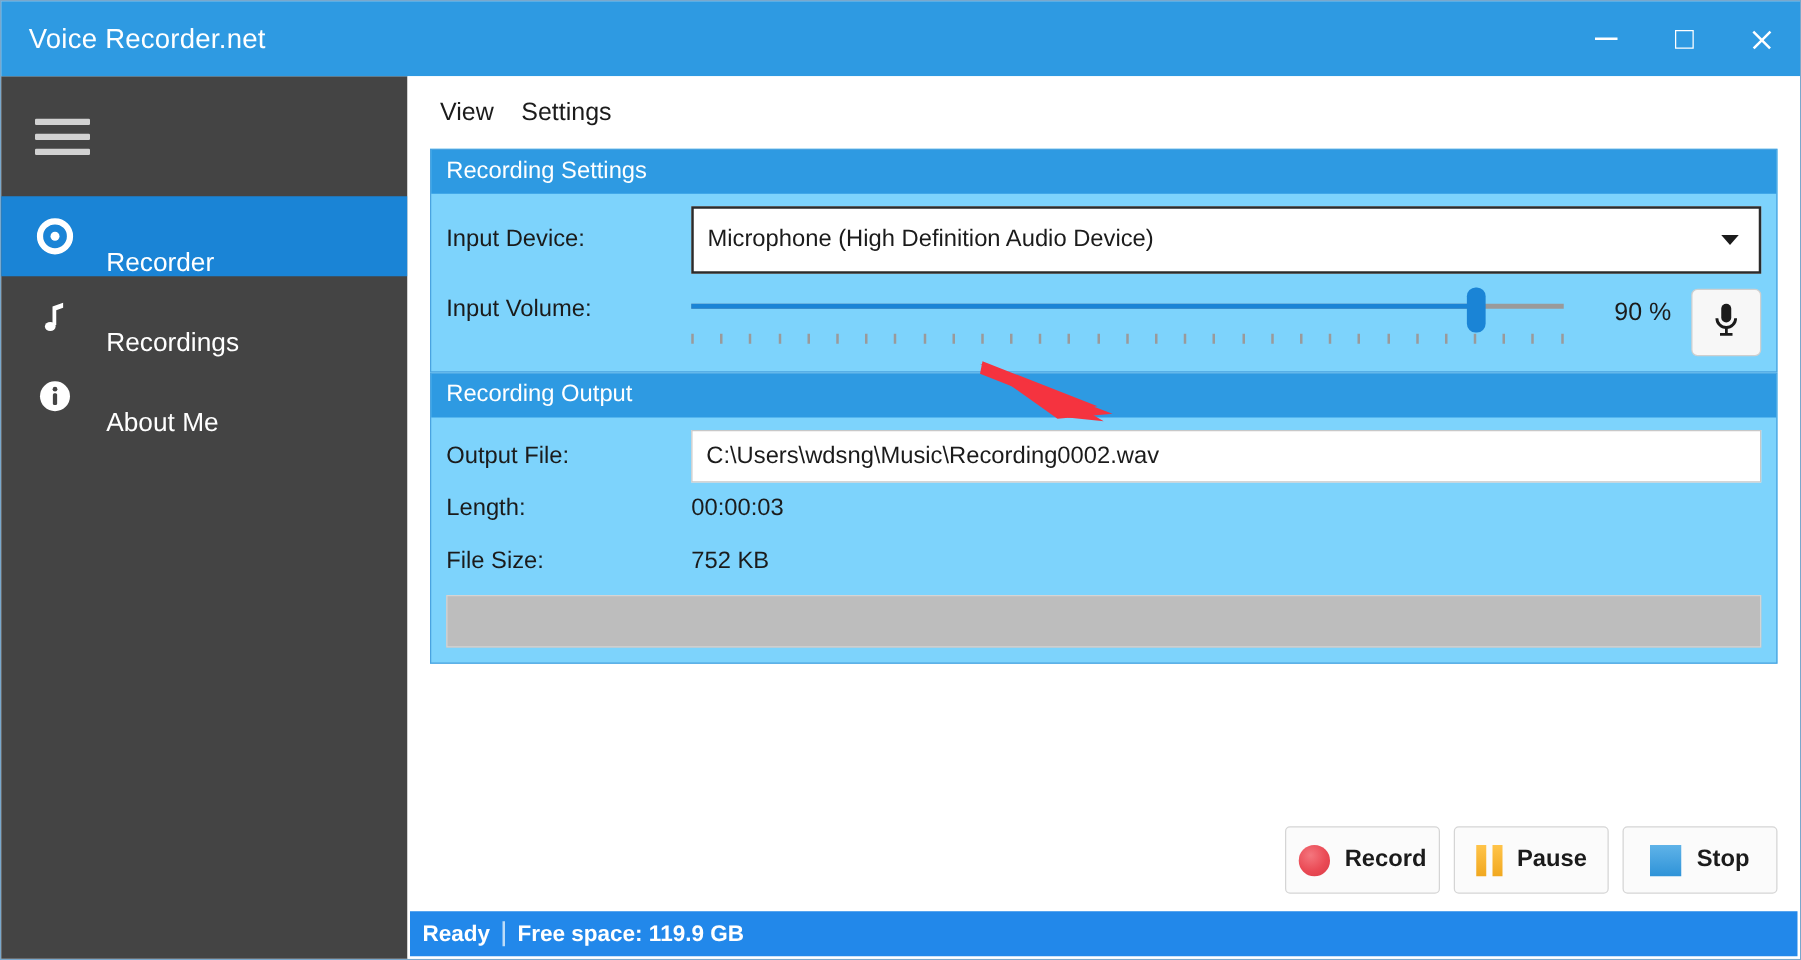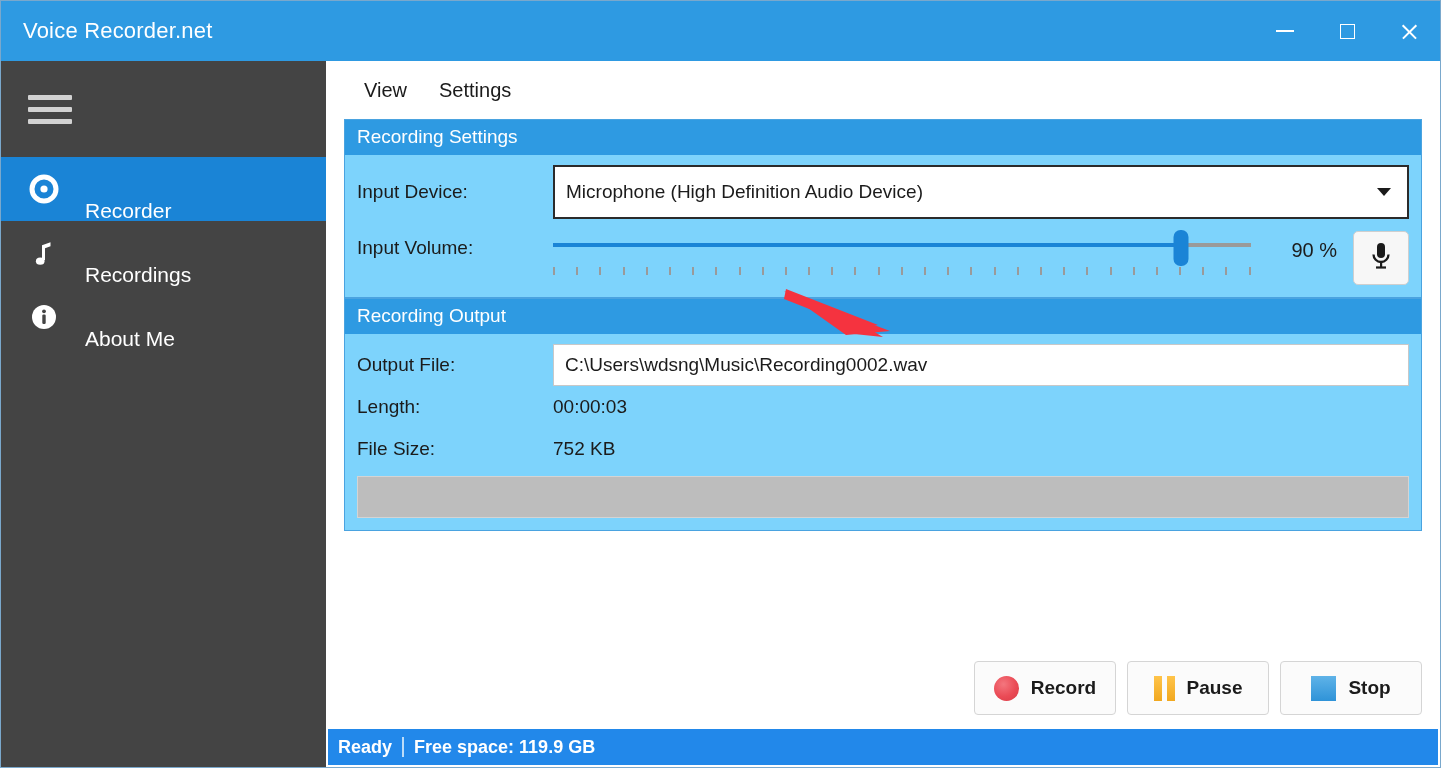--- a/index.html
+++ b/index.html
@@ -82,21 +82,21 @@
 
   
   .content {
     flex: 1; background: #ffffff;
     display: flex; flex-direction: column;
     min-width: 0; position: relative;
   }
   .menubar {
     height: 58px; min-height: 58px;
     display: flex; align-items: center;
-    padding-left: 27px; gap: 10px;
+    padding-left: 15px; 
   }
   .menuitem {
     font-size: 20px; color: #1b1b1b;
     padding: 5px 11px;
   }
 
   .panes { padding: 0 18px; flex: 1; min-height: 0; position: relative; }
 
   
   .group { border: 1px solid #4aa3e0; background: #7dd3fc; }
@@ -179,21 +179,21 @@
     height: 42px; margin-top: 6px;
     background: #bdbdbd; border: 1px solid #d4d4d4;
   }
 
   
   .transport {
     position: absolute; right: 18px; bottom: 14px;
     display: flex; gap: 11px;
   }
   .tbtn {
-    width: 142px; height: 54px;
+    width: 124px; height: 54px;
     border: 1px solid #d5d5d5; border-radius: 4px;
     background: #fbfbfb;
     display: flex; align-items: center; justify-content: center;
     gap: 12px;
     font-size: 19px; font-weight: bold; color: #1b1b1b;
   }
   .ic-record {
     width: 25px; height: 25px; border-radius: 50%;
     background: radial-gradient(circle at 38% 33%, #f4767e 0%, #ea4a55 55%, #d93b46 100%);
   }

